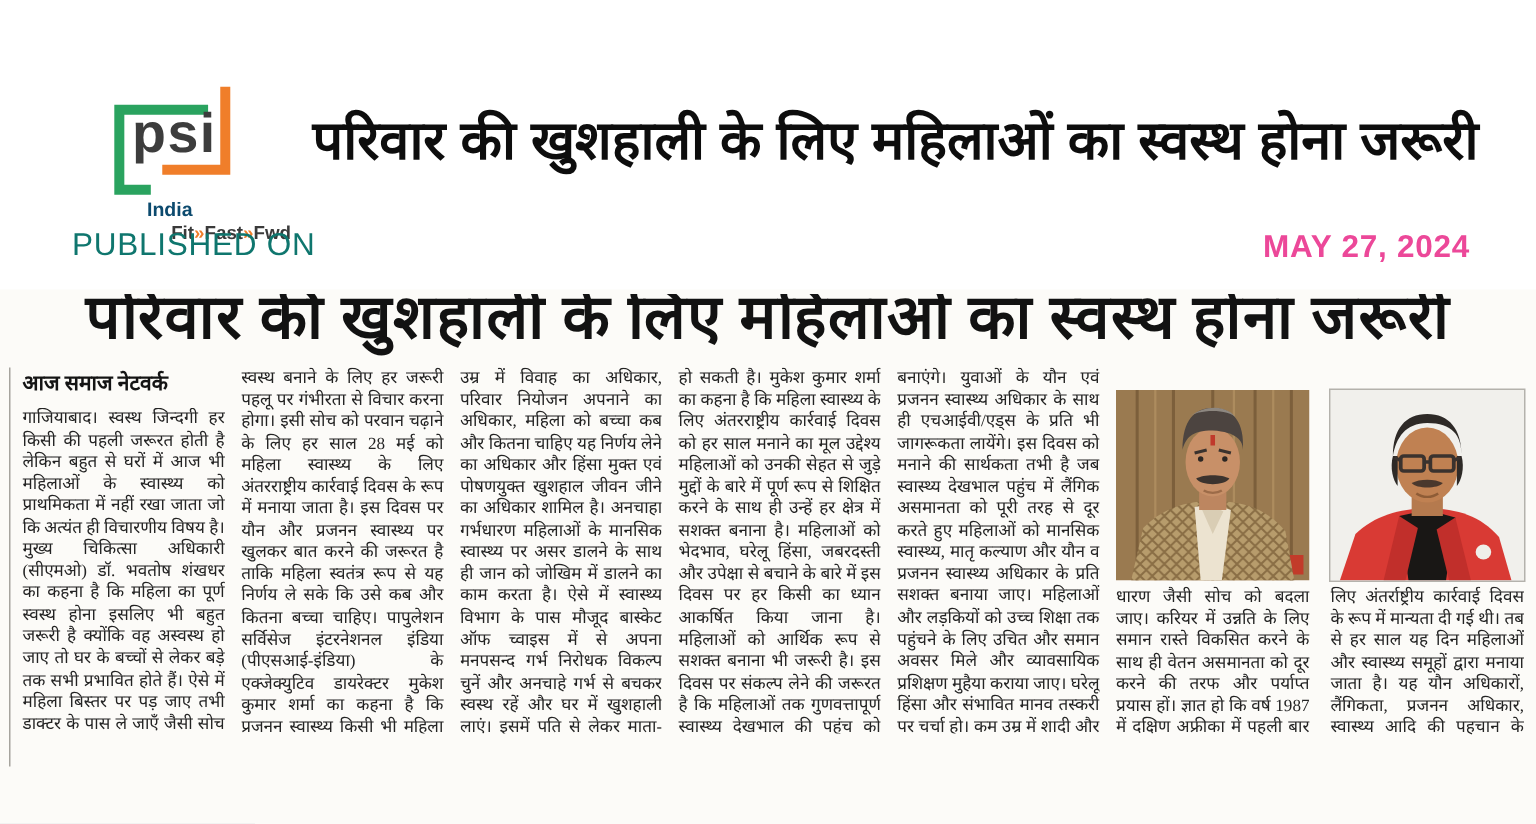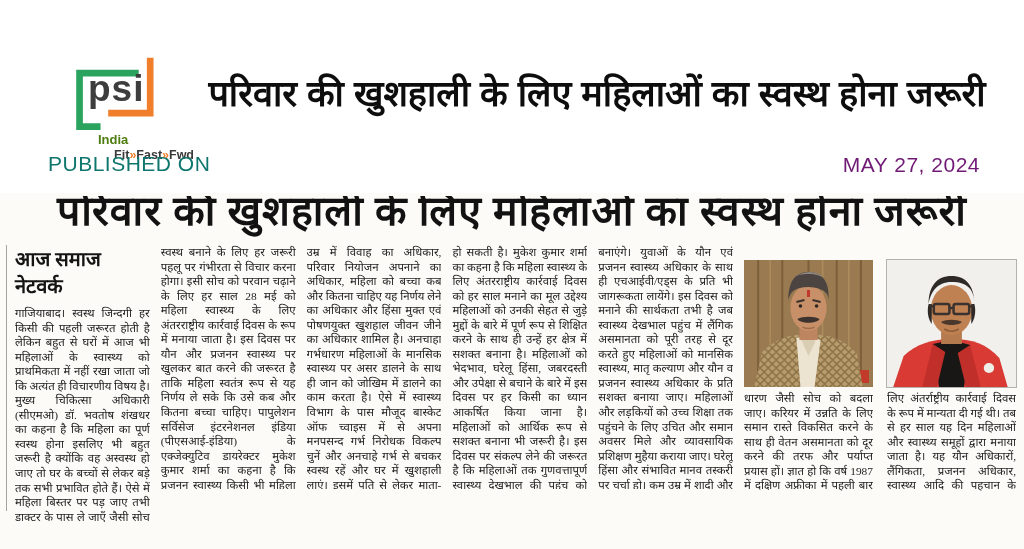--- a/index.html
+++ b/index.html
@@ -12,36 +12,36 @@
 
   
   .logo { position:absolute; left:64px; top:54px; width:130px; }
   .logo-box { position:relative; width:96px; height:84px; }
   .logo-box svg { position:absolute; left:0; top:0; }
   .logo-psi {
     position:absolute; left:24px; top:14px;
     font-size:37px; font-weight:700; color:#3d3d3d; letter-spacing:1px;
     font-family:"Liberation Sans", sans-serif;
   }
-  .logo-india { margin:-6px 0 0 34px; font-size:13px; font-weight:600; color:#4d7c0f; }
+  .logo-india { margin:-6px 0 0 34px; font-size:13px; font-weight:600; color:#0c4a6e; }
   .logo-tagline { margin:1px 0 0 13px; font-size:12.5px; font-weight:700; color:#3a3a3a; white-space:nowrap;text-align:right; }
   .logo-tagline .sep { color:#f07e2a; font-weight:700; }
 
   .main-headline {
     position:absolute; left:188px; right:18px; top:72px;
     text-align:center; font-size:36px; font-weight:800; color:#0d0d0d;
     font-family:"Liberation Sans", sans-serif; line-height:44px;
   }
   .published-label {
     position:absolute; left:48px; top:152px;
     font-size:21px; color:#0f766e; letter-spacing:0.5px;
   }
   .published-date {
     position:absolute; right:44px; top:153px;
-    font-size:21px; color:#701a75; letter-spacing:0.5px;
+    font-size:21px; color:#ec4899; letter-spacing:0.5px;font-weight:bold;
   }
 
   
   .clipping {
     position:absolute; left:0; top:193px; width:1024px; height:356px;
     background:#fcfbf8;
   }
   .np-headline-clip {
     position:absolute; left:8px; right:8px; top:3px; height:44px; overflow:hidden;
   }
@@ -54,21 +54,21 @@
   .np-rule-left {
     position:absolute; left:6px; top:52px; width:1px; height:266px; background:#a6a49e;
   }
   .np-body {
     position:absolute; left:15px; top:52px; right:8px; height:300px;
     display:flex; gap:11px;
   }
   .np-col { flex:1 1 0; min-width:0; }
   .np-byline {
     font-family:"Liberation Serif", serif;
-    font-size:20px; font-weight:700; color:#141414; margin-bottom:7px;
+    font-size:14px; font-weight:700; color:#141414; margin-bottom:7px;
   }
   .np-text {
     font-family:"Liberation Serif", serif;
     font-size:11.4px; line-height:14.55px; text-align:justify;
     color:#232323; overflow:hidden;
   }
   .np-col .np-text { height:244px; }
   .np-col.first .np-text { height:216px; }
   .np-right { width:272px; flex:0 0 272px; display:flex; gap:14px; }
   .np-stack { flex:1 1 0; min-width:0; }

